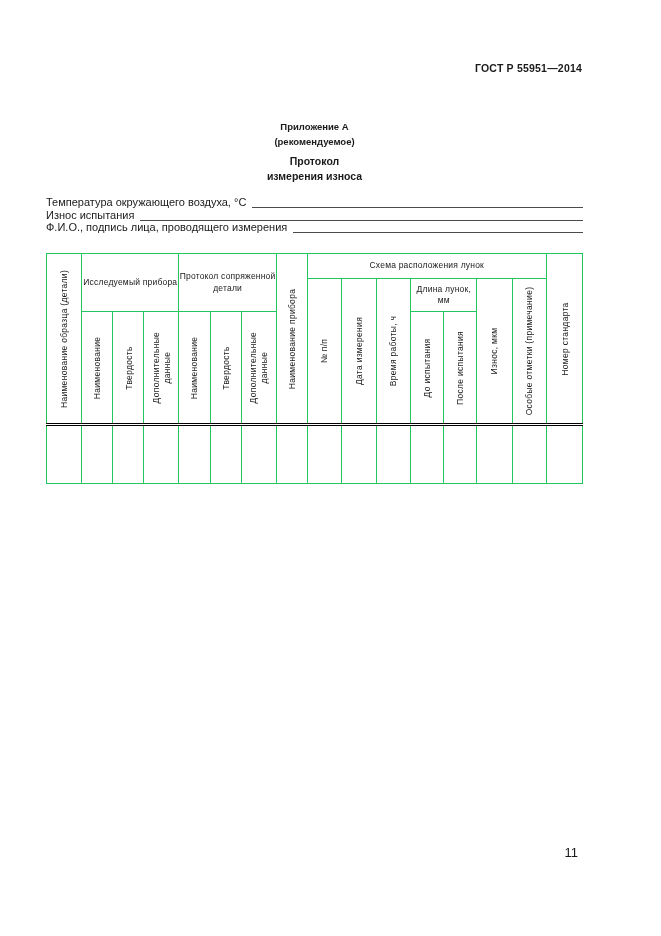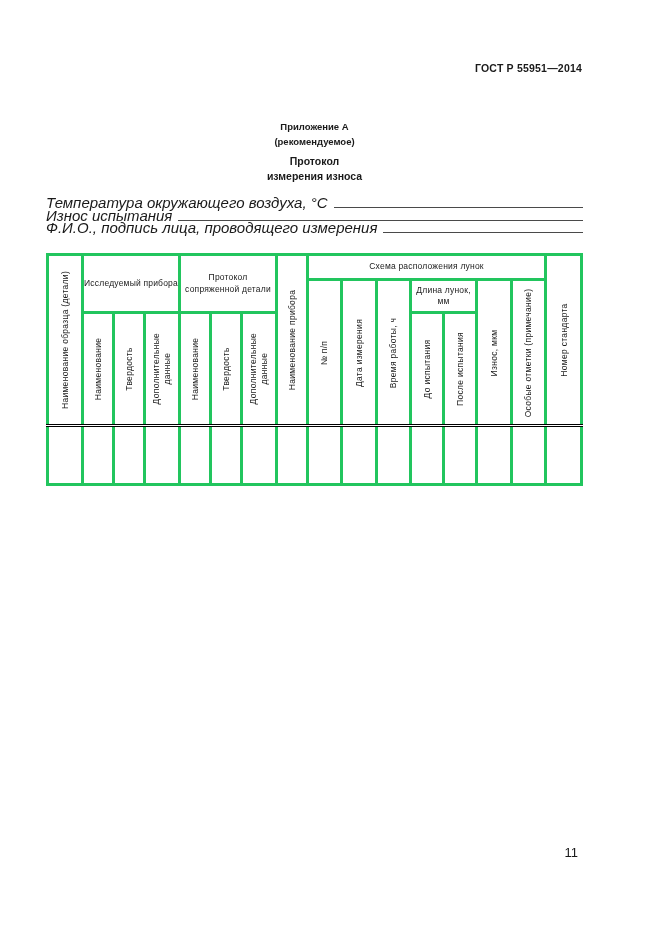--- a/index.html
+++ b/index.html
@@ -40,43 +40,42 @@
     text-align: center;
     font-size: 10.5px;
     font-weight: bold;
     line-height: 15px;
   }
   .form-block {
     position: absolute;
     top: 196px;
     left: 46px;
     width: 537px;
-    font-size: 15px;
-    font-style: italic;
+    font-size: 11px;
   }
   .form-line {
     display: flex;
     align-items: flex-end;
     height: 12.3px;
   }
   .form-line .lbl { white-space: nowrap; line-height: 11px; }
   .form-line .rule {
     flex: 1;
     margin-left: 6px;
     height: 10px;
     border-bottom: 1px solid #4a4a4a;
   }
   .table-wrap { position: absolute; top: 253px; left: 46px; }
   table.protocol {
     border-collapse: collapse;
     table-layout: fixed;
     width: 537px;
   }
   table.protocol td {
-    border: 3px solid #22c55e;
+    border: 1px solid #22c55e;
     vertical-align: middle;
     text-align: center;
     padding: 0;
     color: #1a1a1a;
   }
   tr.r1 { height: 25px; }
   tr.r2 { height: 33px; }
   tr.r3 { height: 113px; }
   td.gh {
     font-size: 8.5px;

